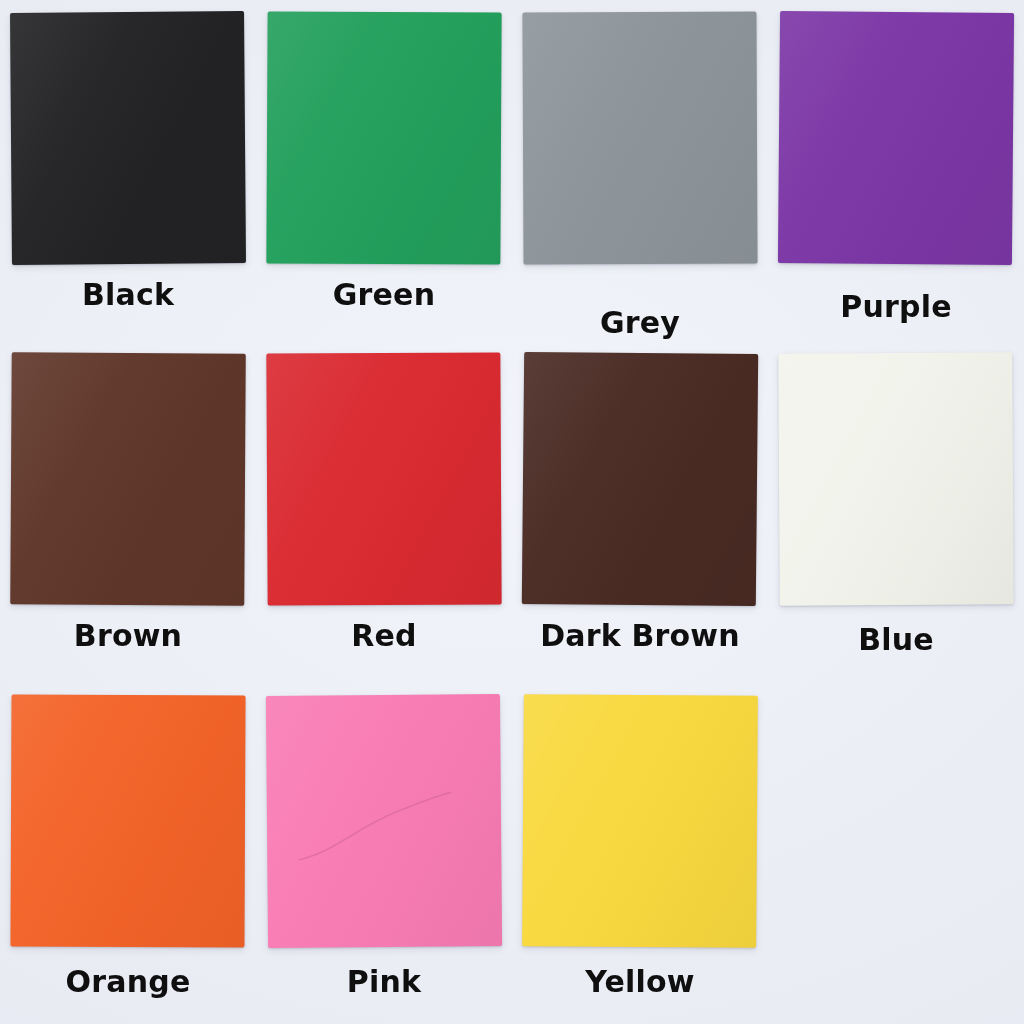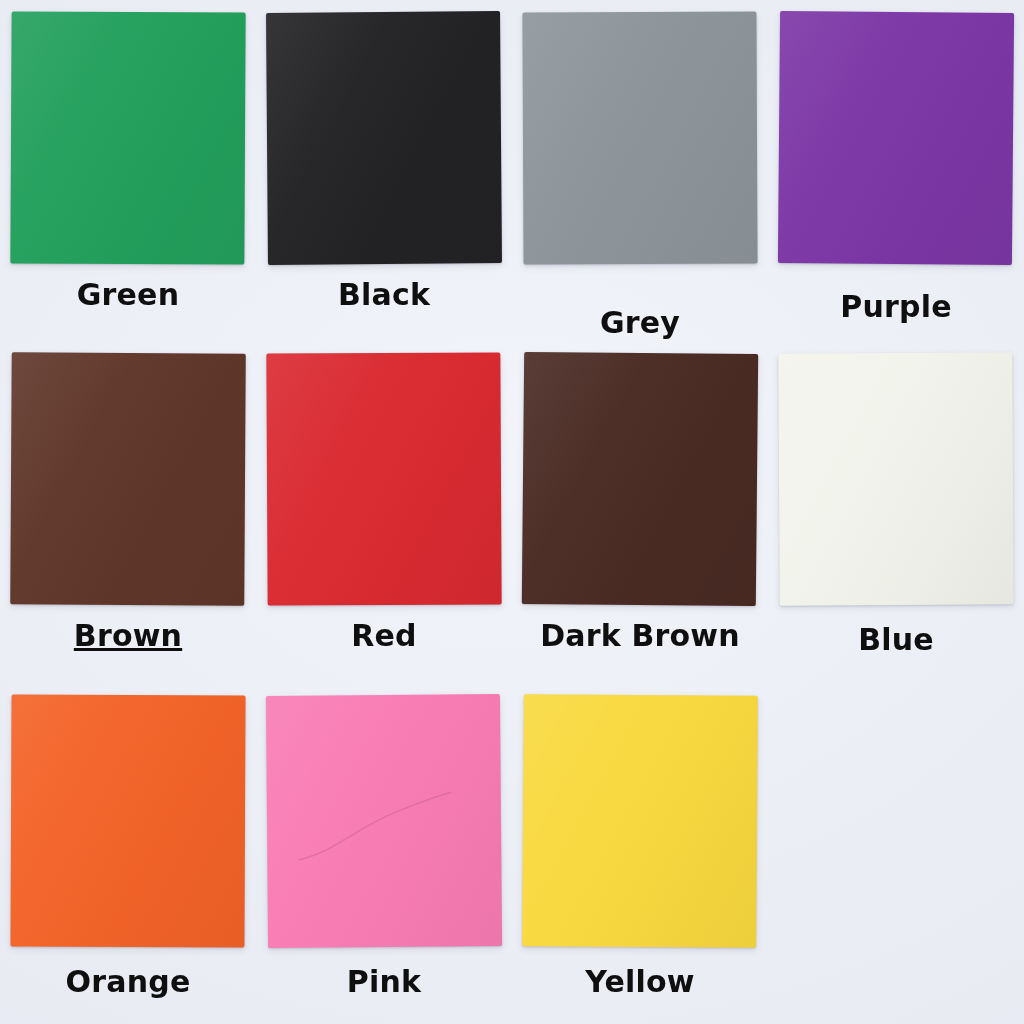--- a/index.html
+++ b/index.html
@@ -103,32 +103,32 @@
     pointer-events: none;
     opacity: 0.35;
   }
 </style>
 </head>
 <body style="background: rgb(236, 238, 246);">
 
 <div id="board">
   <div class="grid">
 
+    <div class="cell r0 r0c0">
+      <div class="swatch-wrap">
+        <div class="swatch" style="background-color: rgb(35, 35, 38);"></div>
+      </div>
+      <div class="label" style="color: rgb(16, 15, 16);">Black</div>
+    </div>
+
     <div class="cell r0 r0c1">
       <div class="swatch-wrap">
         <div class="swatch" style="background-color: rgb(35, 160, 92);"></div>
       </div>
       <div class="label" style="color: rgb(16, 15, 16);">Green</div>
-    </div>
-
-    <div class="cell r0 r0c0">
-      <div class="swatch-wrap">
-        <div class="swatch" style="background-color: rgb(35, 35, 38);"></div>
-      </div>
-      <div class="label" style="color: rgb(16, 15, 16);">Black</div>
     </div>
 
     <div class="cell r0 r0c2">
       <div class="swatch-wrap">
         <div class="swatch" style="background-color: rgb(141, 149, 155);"></div>
       </div>
       <div class="label" style="color: rgb(16, 15, 16); margin-top: 40px;">Grey</div>
     </div>
 
     <div class="cell r0 r0c3">
@@ -136,21 +136,21 @@
         <div class="swatch" style="background-color: rgb(124, 55, 166);"></div>
       </div>
       <div class="label" style="color: rgb(16, 15, 16); margin-top: 24px;">Purple</div>
     </div>
 
 
     <div class="cell r1 r1c1">
       <div class="swatch-wrap">
         <div class="swatch" style="background-color: rgb(96, 55, 42);"></div>
       </div>
-      <div class="label" style="color: rgb(16, 15, 16); text-decoration: underline;">Brown</div>
+      <div class="label" style="color: rgb(16, 15, 16);">Brown</div>
     </div>
 
     <div class="cell r1 r1c2">
       <div class="swatch-wrap">
         <div class="swatch" style="background-color: rgb(218, 42, 49);"></div>
       </div>
       <div class="label" style="color: rgb(16, 15, 16);">Red</div>
     </div>
 
     <div class="cell r1 r1c3">

